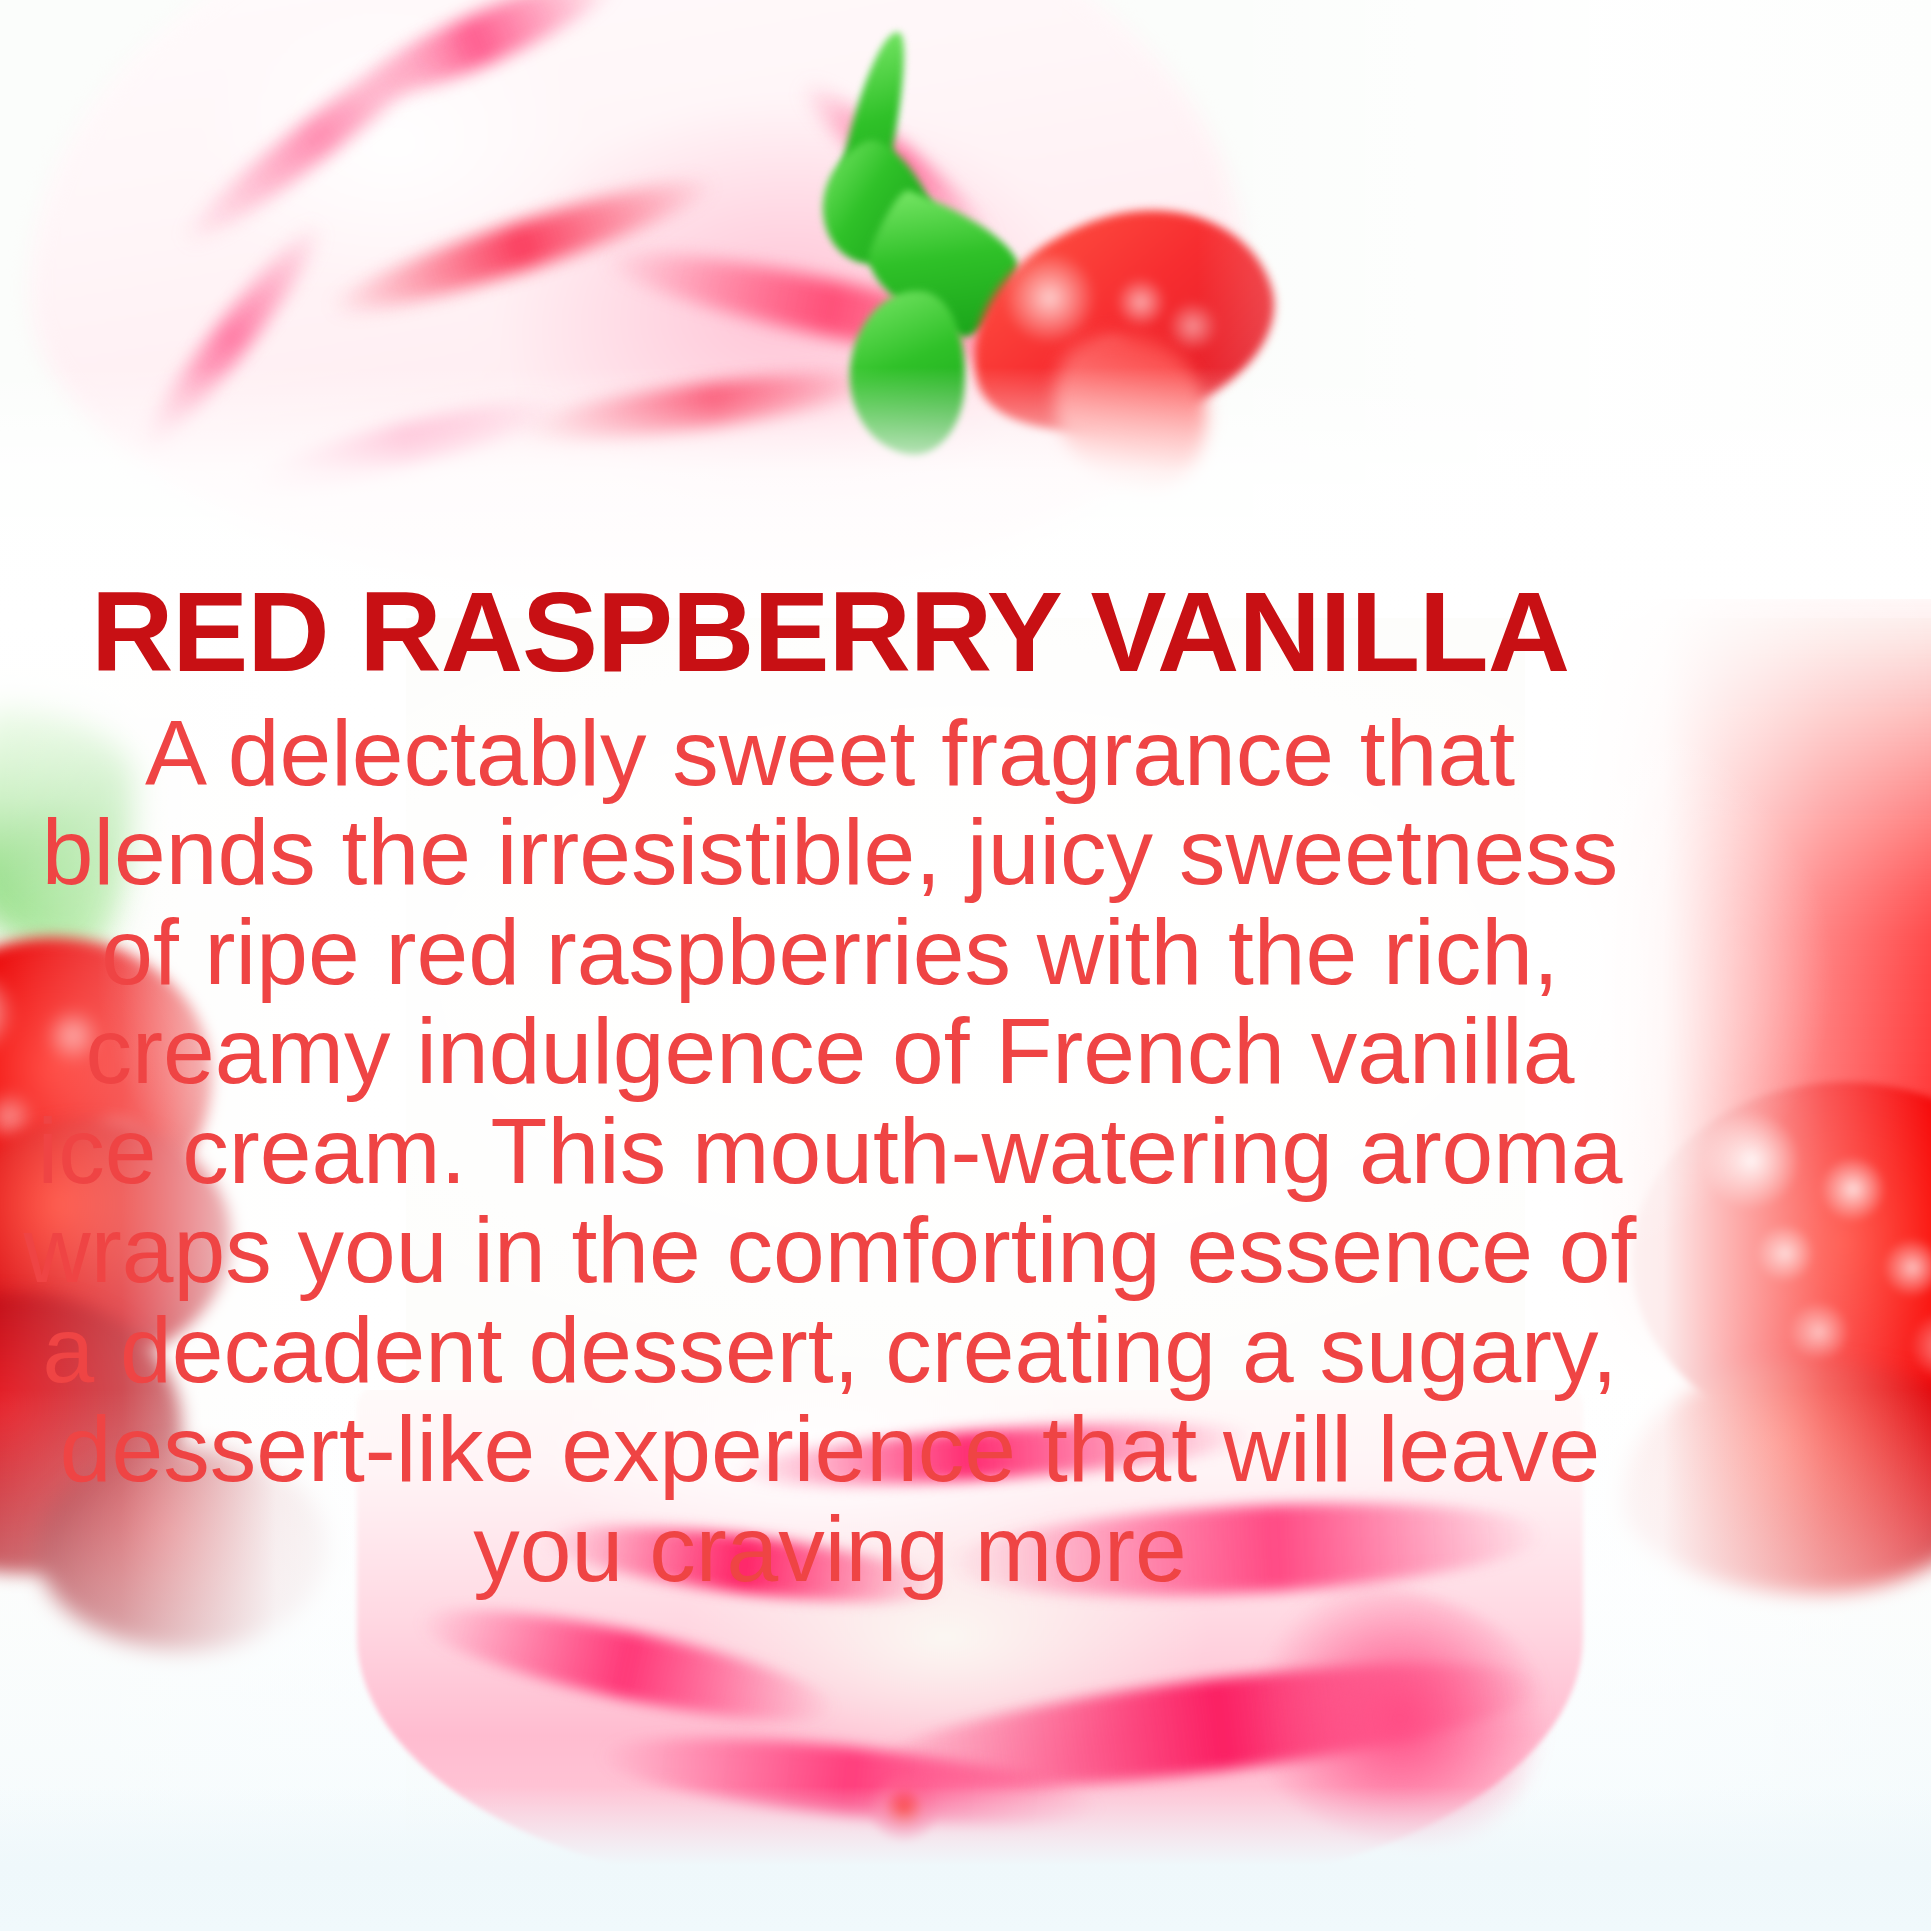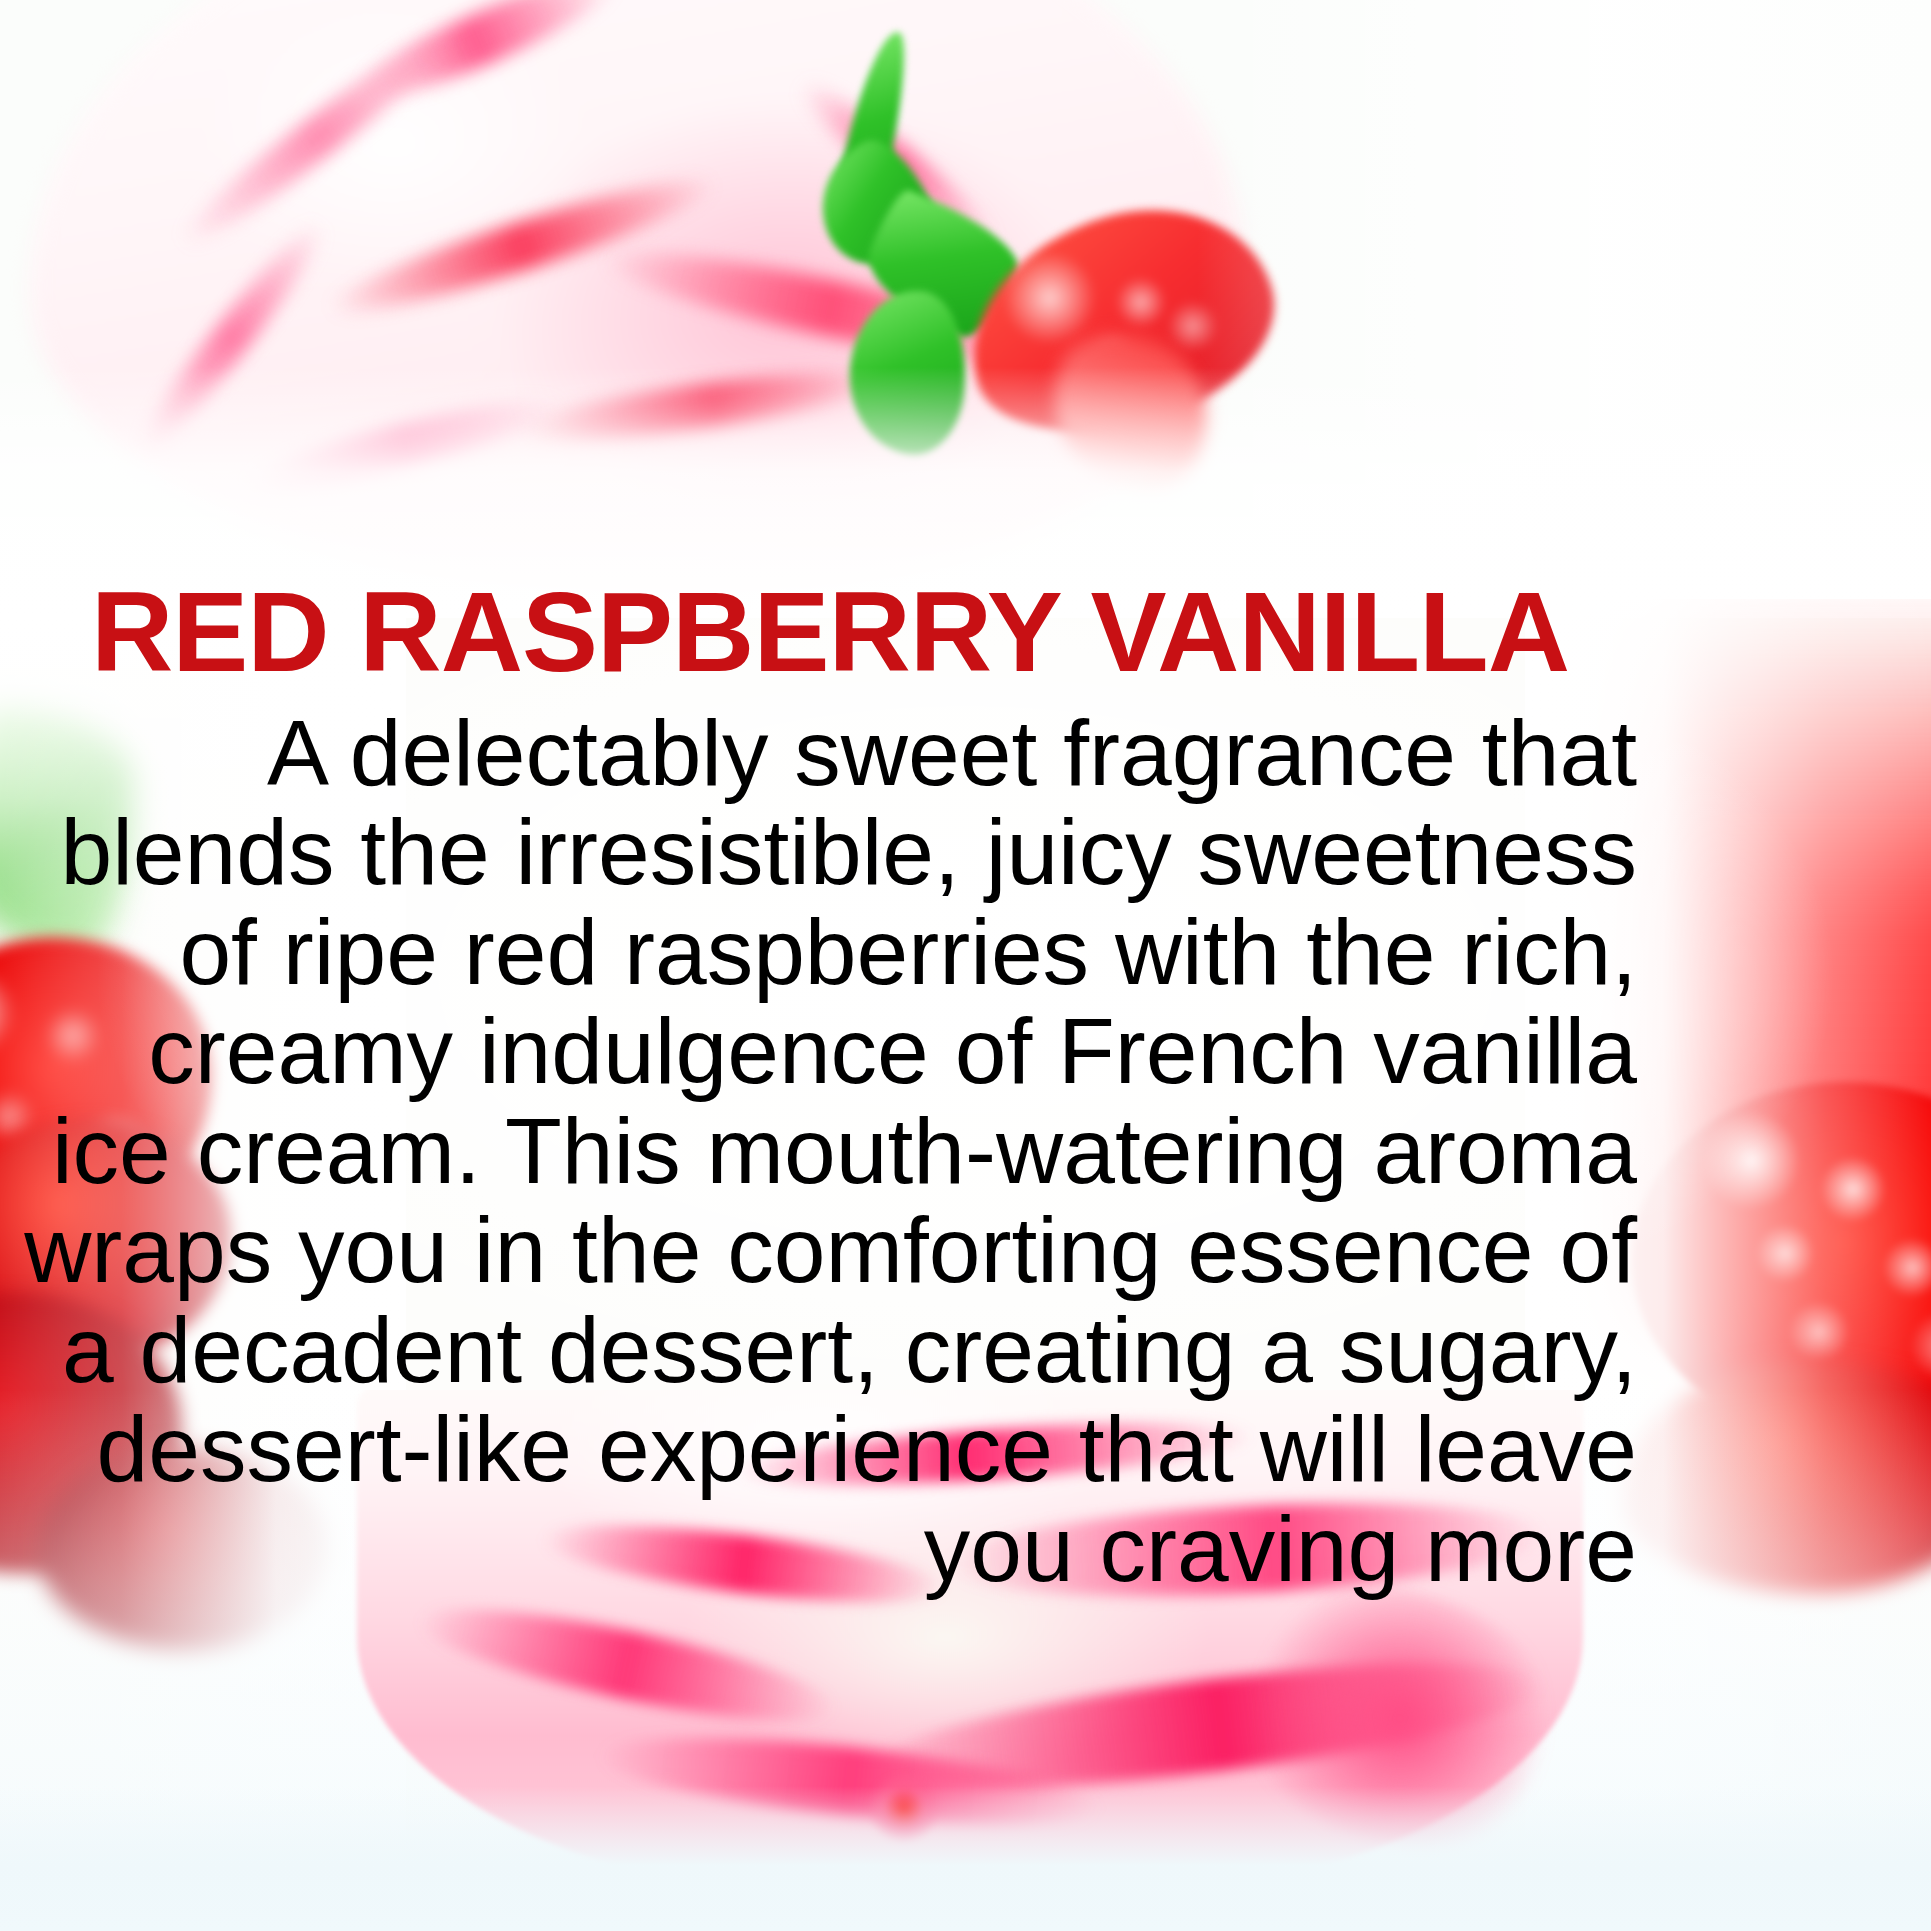--- a/index.html
+++ b/index.html
@@ -335,17 +335,17 @@
     <div class="bsw b6"></div>
     <div class="bsw b7"></div>
     <div class="bot-dot"></div>
     <div class="surface"></div>
   </div>
 
   <div class="text-halo"></div>
 
   <div class="text-wrap">
     <h1 class="title" style="color: rgb(200, 16, 20);">RED RASPBERRY VANILLA</h1>
-    <p class="body-copy" style="color: #000000; text-align: right;">A delectably sweet fragrance that blends the irresistible, juicy sweetness of ripe red raspberries with the rich, creamy indulgence of French vanilla ice cream. This mouth-watering aroma wraps you in the comforting essence of a decadent dessert, creating a sugary, dessert-like experience that will leave you craving more</p>
+    <p class="body-copy" style="color: #ef4444;">A delectably sweet fragrance that blends the irresistible, juicy sweetness of ripe red raspberries with the rich, creamy indulgence of French vanilla ice cream. This mouth-watering aroma wraps you in the comforting essence of a decadent dessert, creating a sugary, dessert-like experience that will leave you craving more</p>
   </div>
 
 </div>
 
 
 </body></html>

